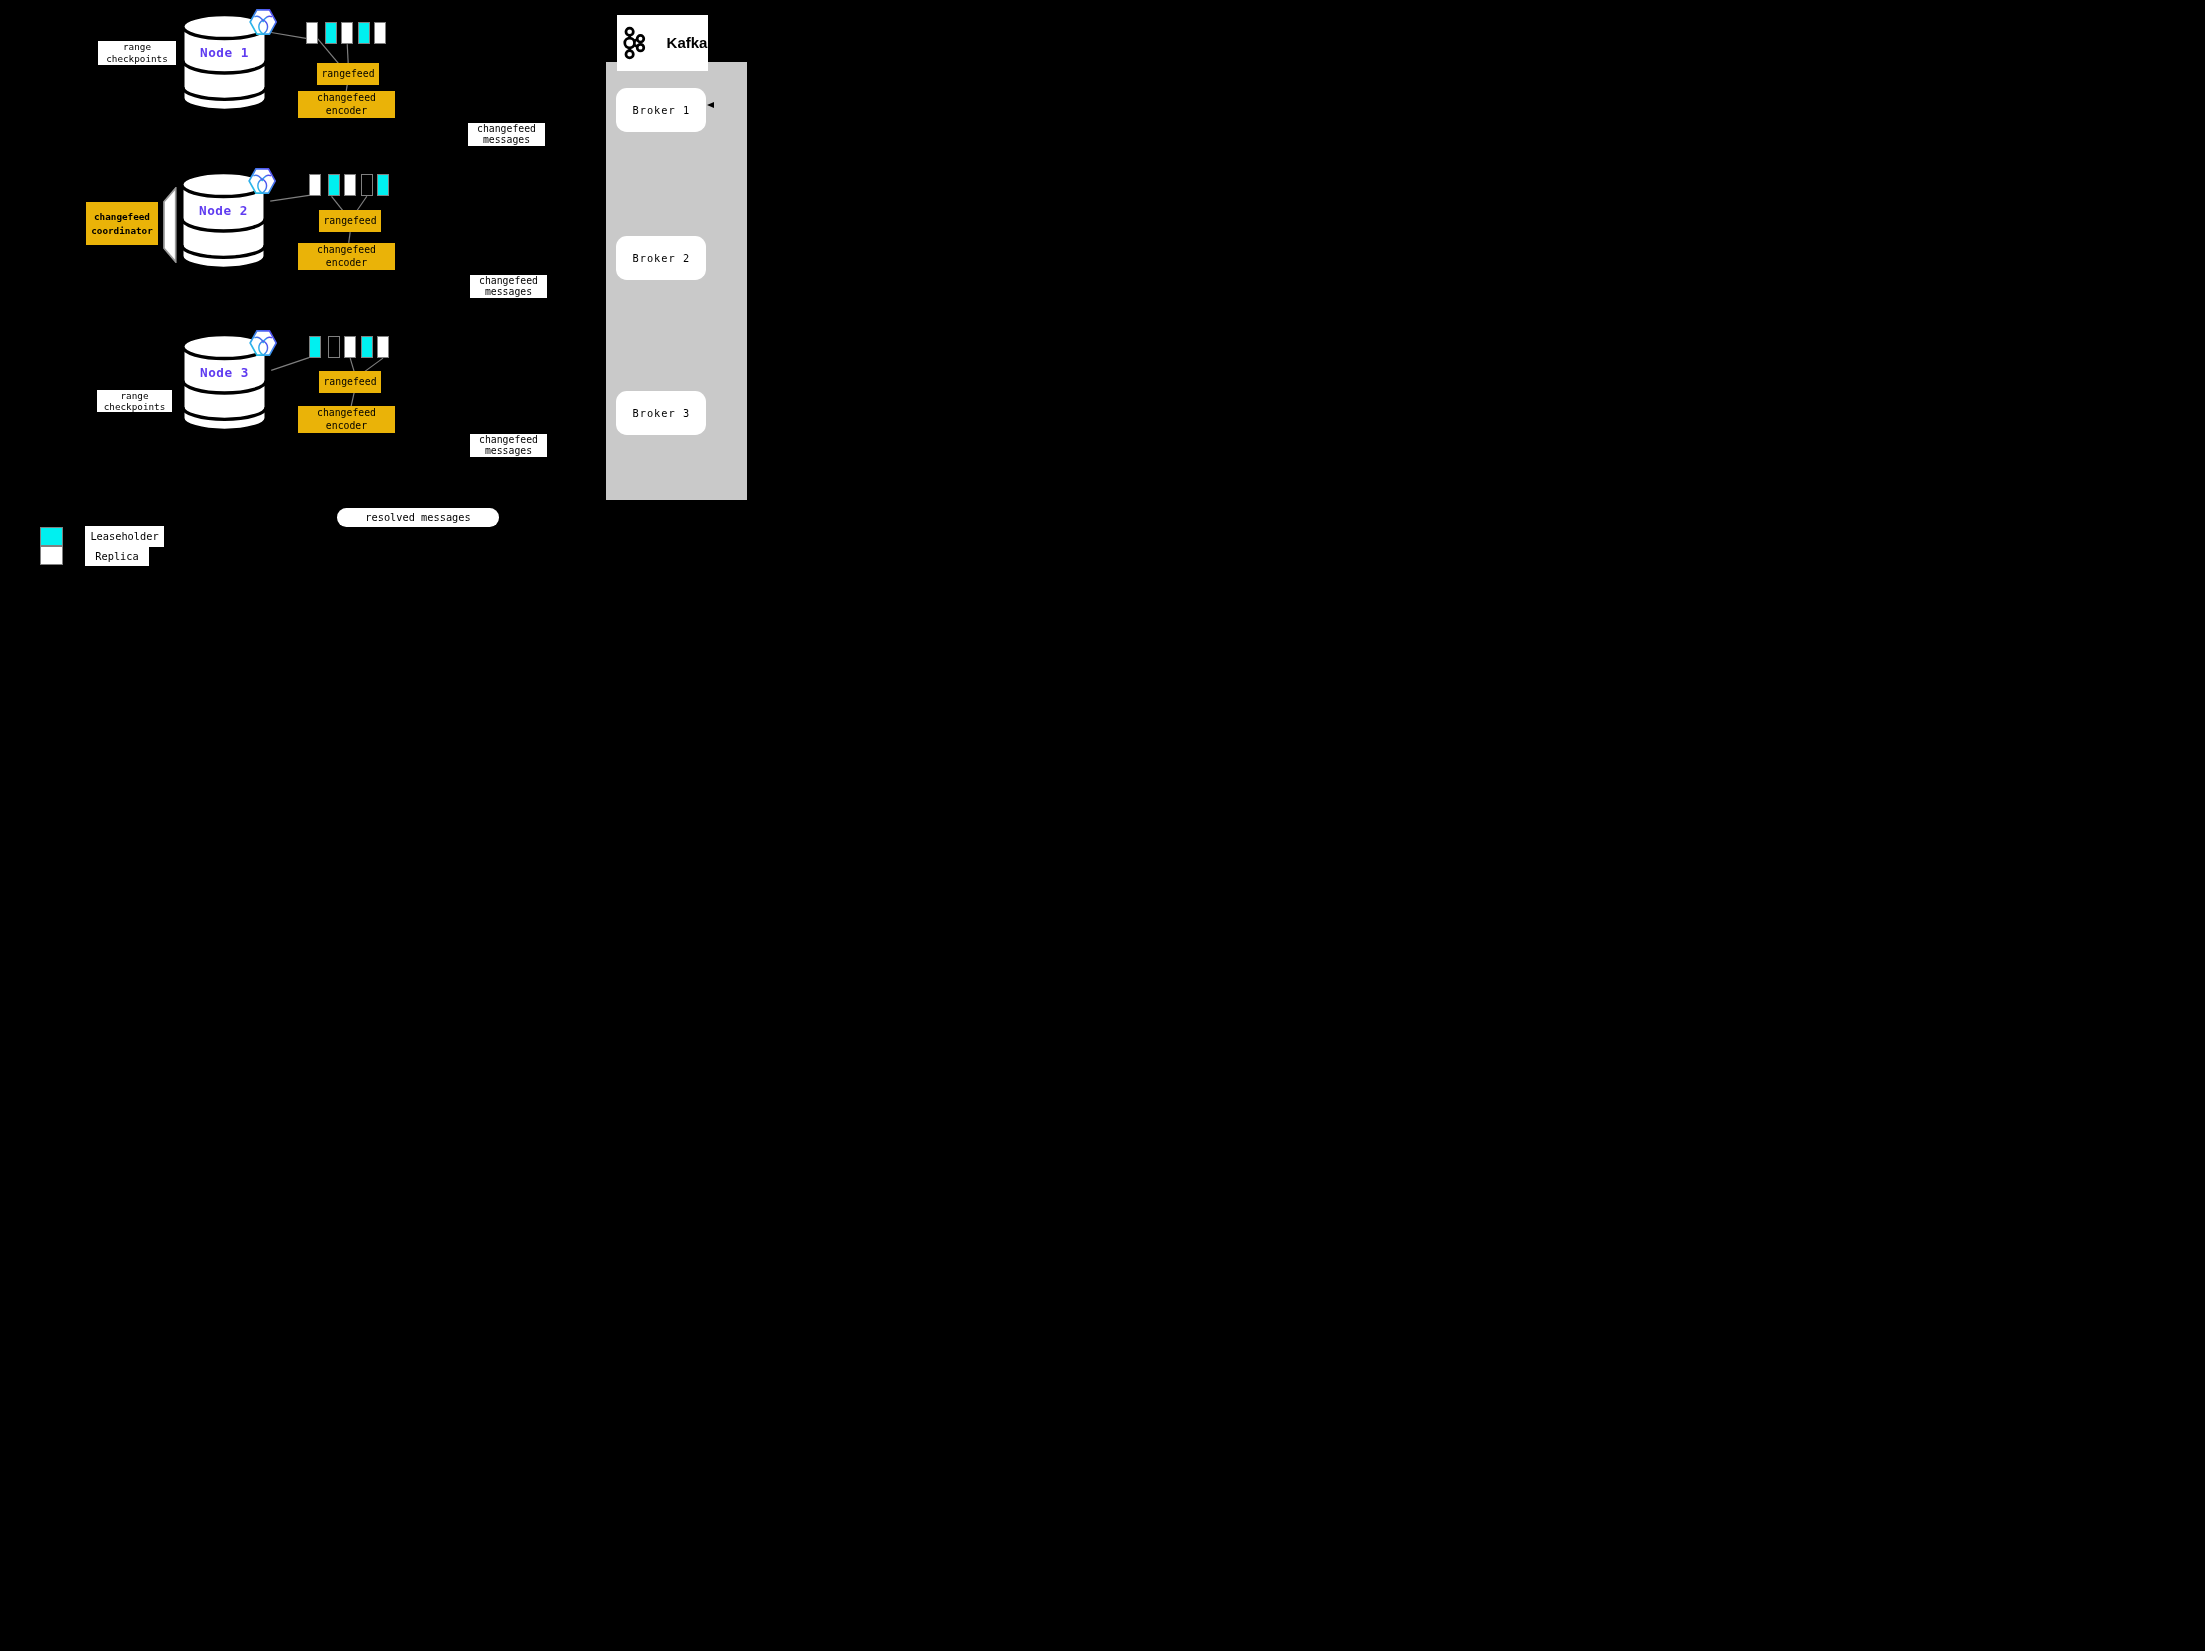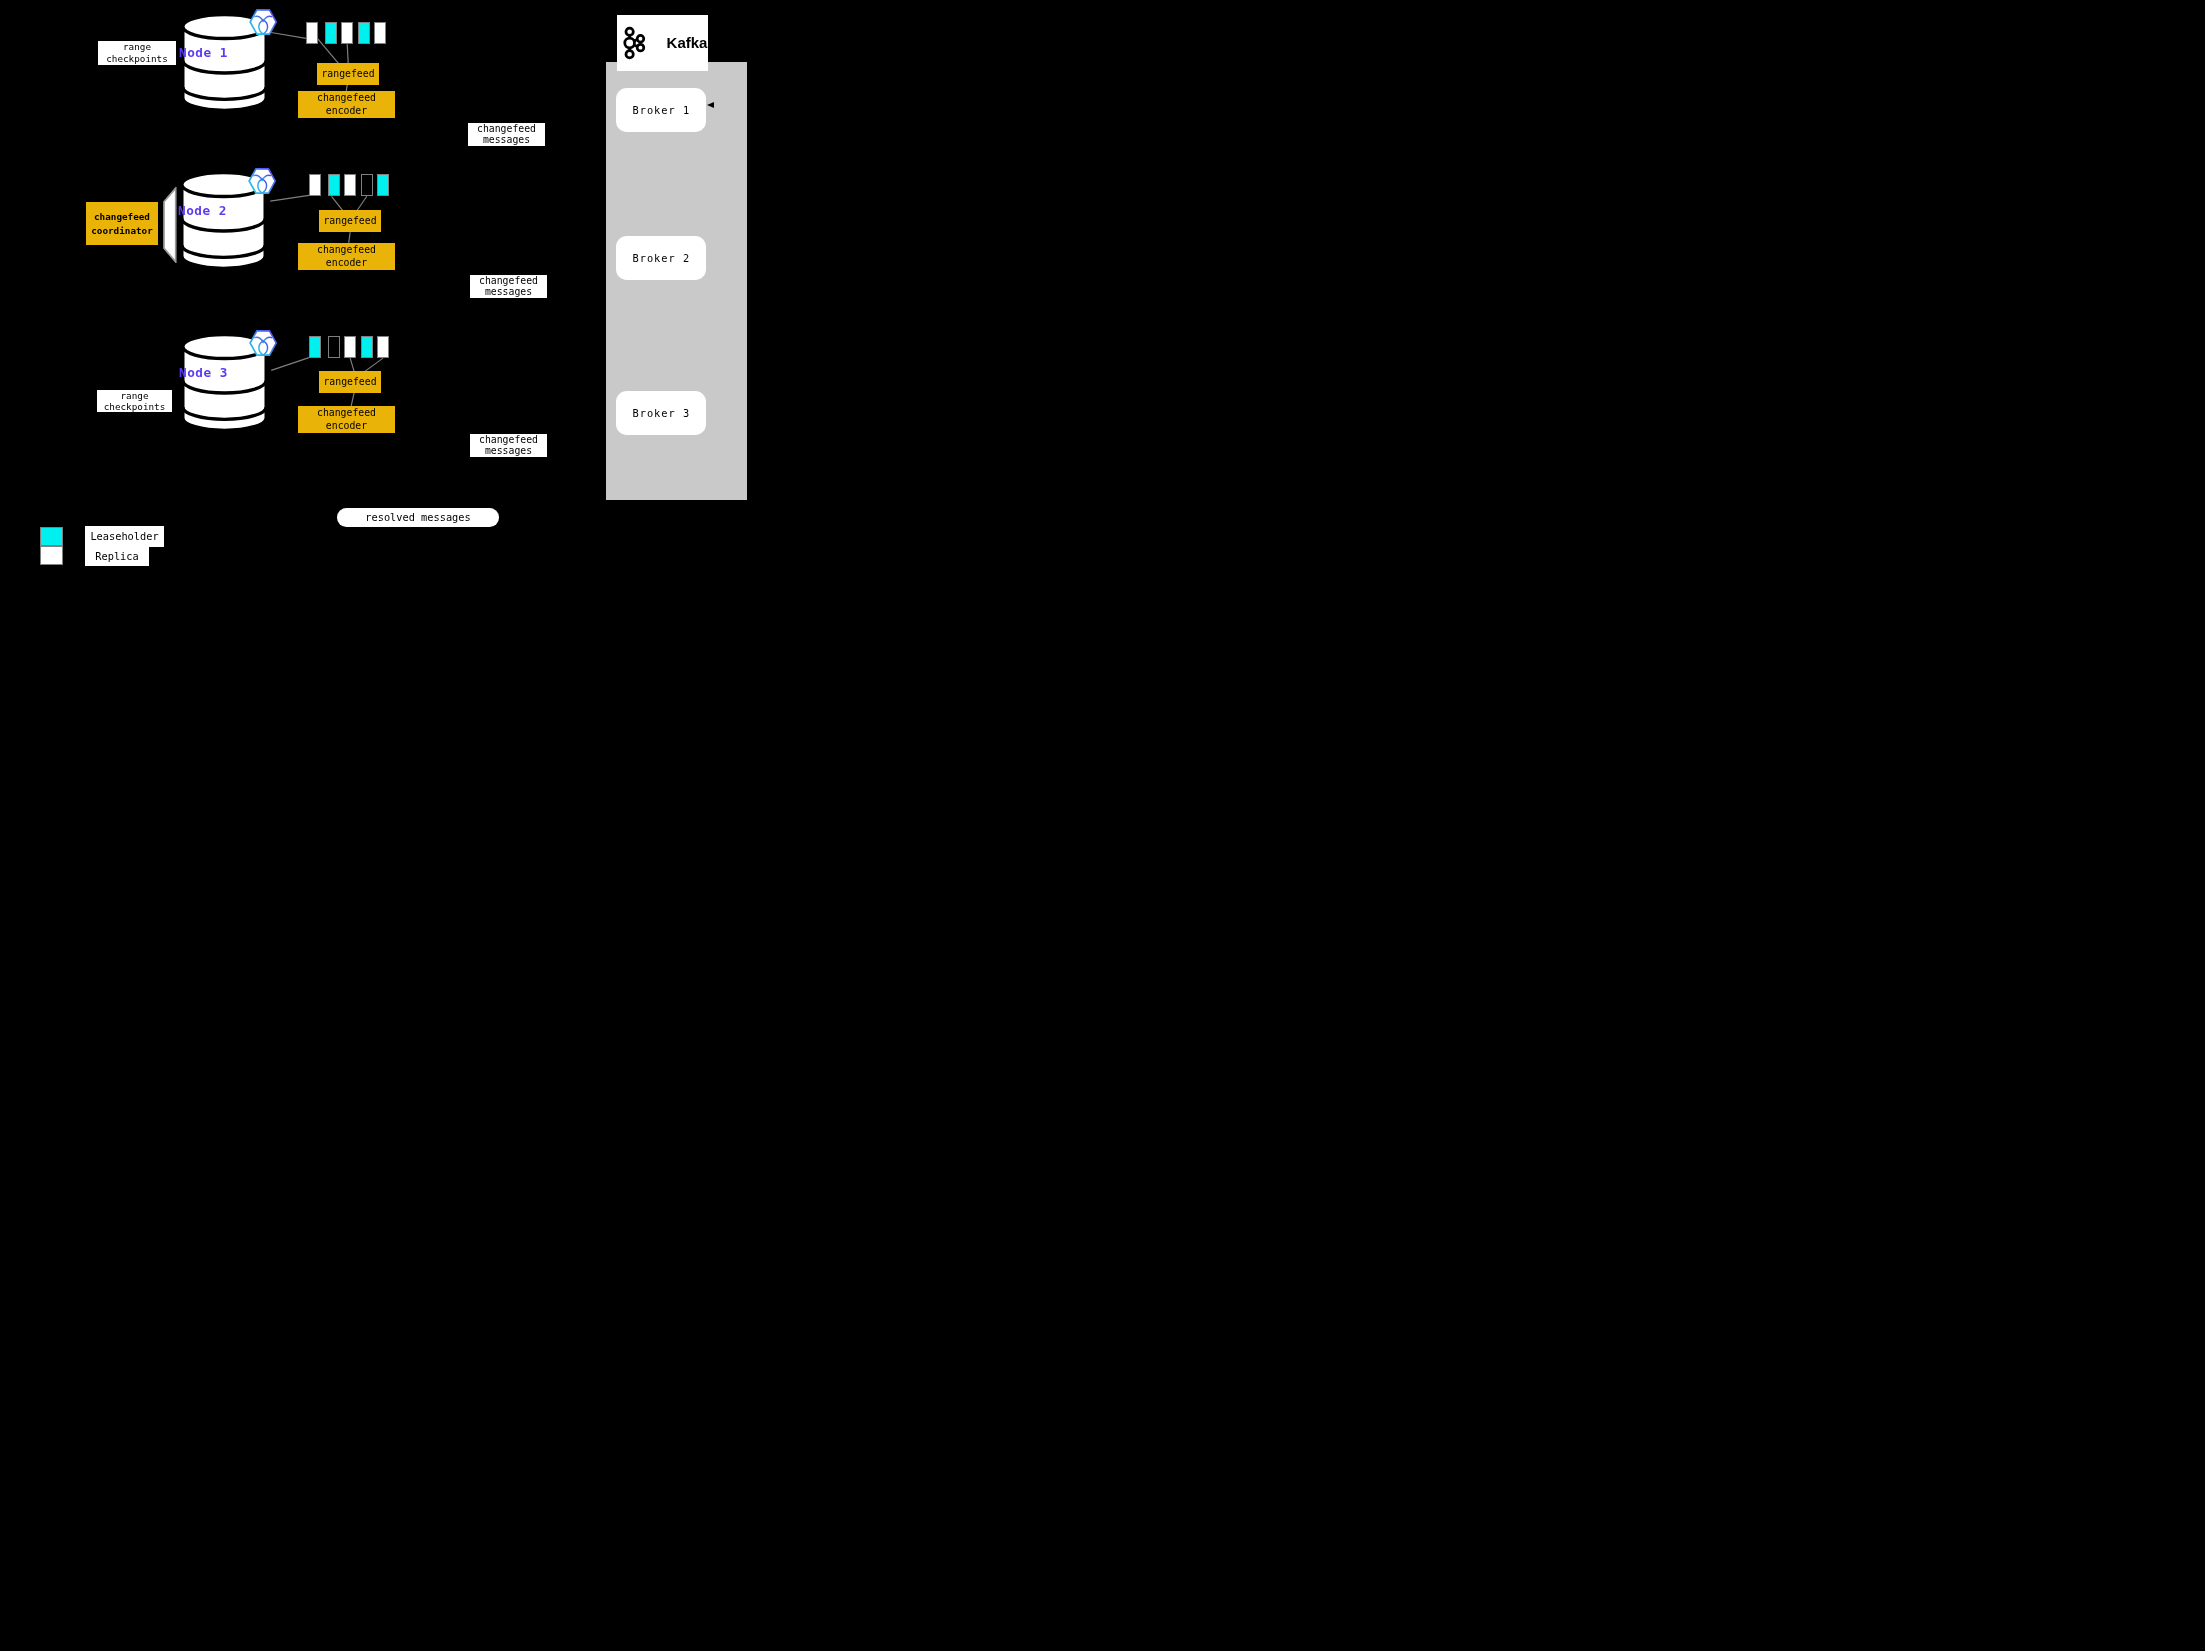--- a/index.html
+++ b/index.html
@@ -3,21 +3,21 @@
 <meta charset="utf-8">
 <style>
   html,body{margin:0;padding:0;background:#000;}
   .stage{position:relative;width:769px;height:576px;background:#000;overflow:hidden;
          font-family:"DejaVu Sans Mono", monospace;}
   .abs{position:absolute;}
   .graybox{background:#eab308;color:#000;display:flex;align-items:center;justify-content:center;
            text-align:center;}
   .whitebox{background:#ffffff;color:#000;display:flex;align-items:center;justify-content:center;
             text-align:center;}
-  .node-label{color:#5f3bf0;font-weight:bold;font-size:12.7px;letter-spacing:0.5px;}
+  .node-label{color:#5f3bf0;font-weight:bold;font-size:12.7px;text-align:center;letter-spacing:0.5px;}
   .rangefeed{font-size:9.8px;}
   .encoder{font-size:9.8px;line-height:12.7px;}
   .messages{font-size:9.8px;line-height:11.3px;}
   .chk{font-size:9.3px;line-height:11.3px;overflow:hidden;}
   .coord{font-weight:bold;font-size:9.3px;line-height:13.2px;}
   .range-cell{position:absolute;width:12.3px;height:22px;border:1.5px solid #808080;box-sizing:border-box;}
   .range-cell[data-kind="leaseholder"]{background:#00f0f0;}
   .range-cell[data-kind="replica"]{background:#ffffff;}
   .range-cell[data-kind="empty"]{background:transparent;}
   .broker{position:absolute;left:10.3px;width:90px;height:44px;background:#fff;border-radius:10.8px;

